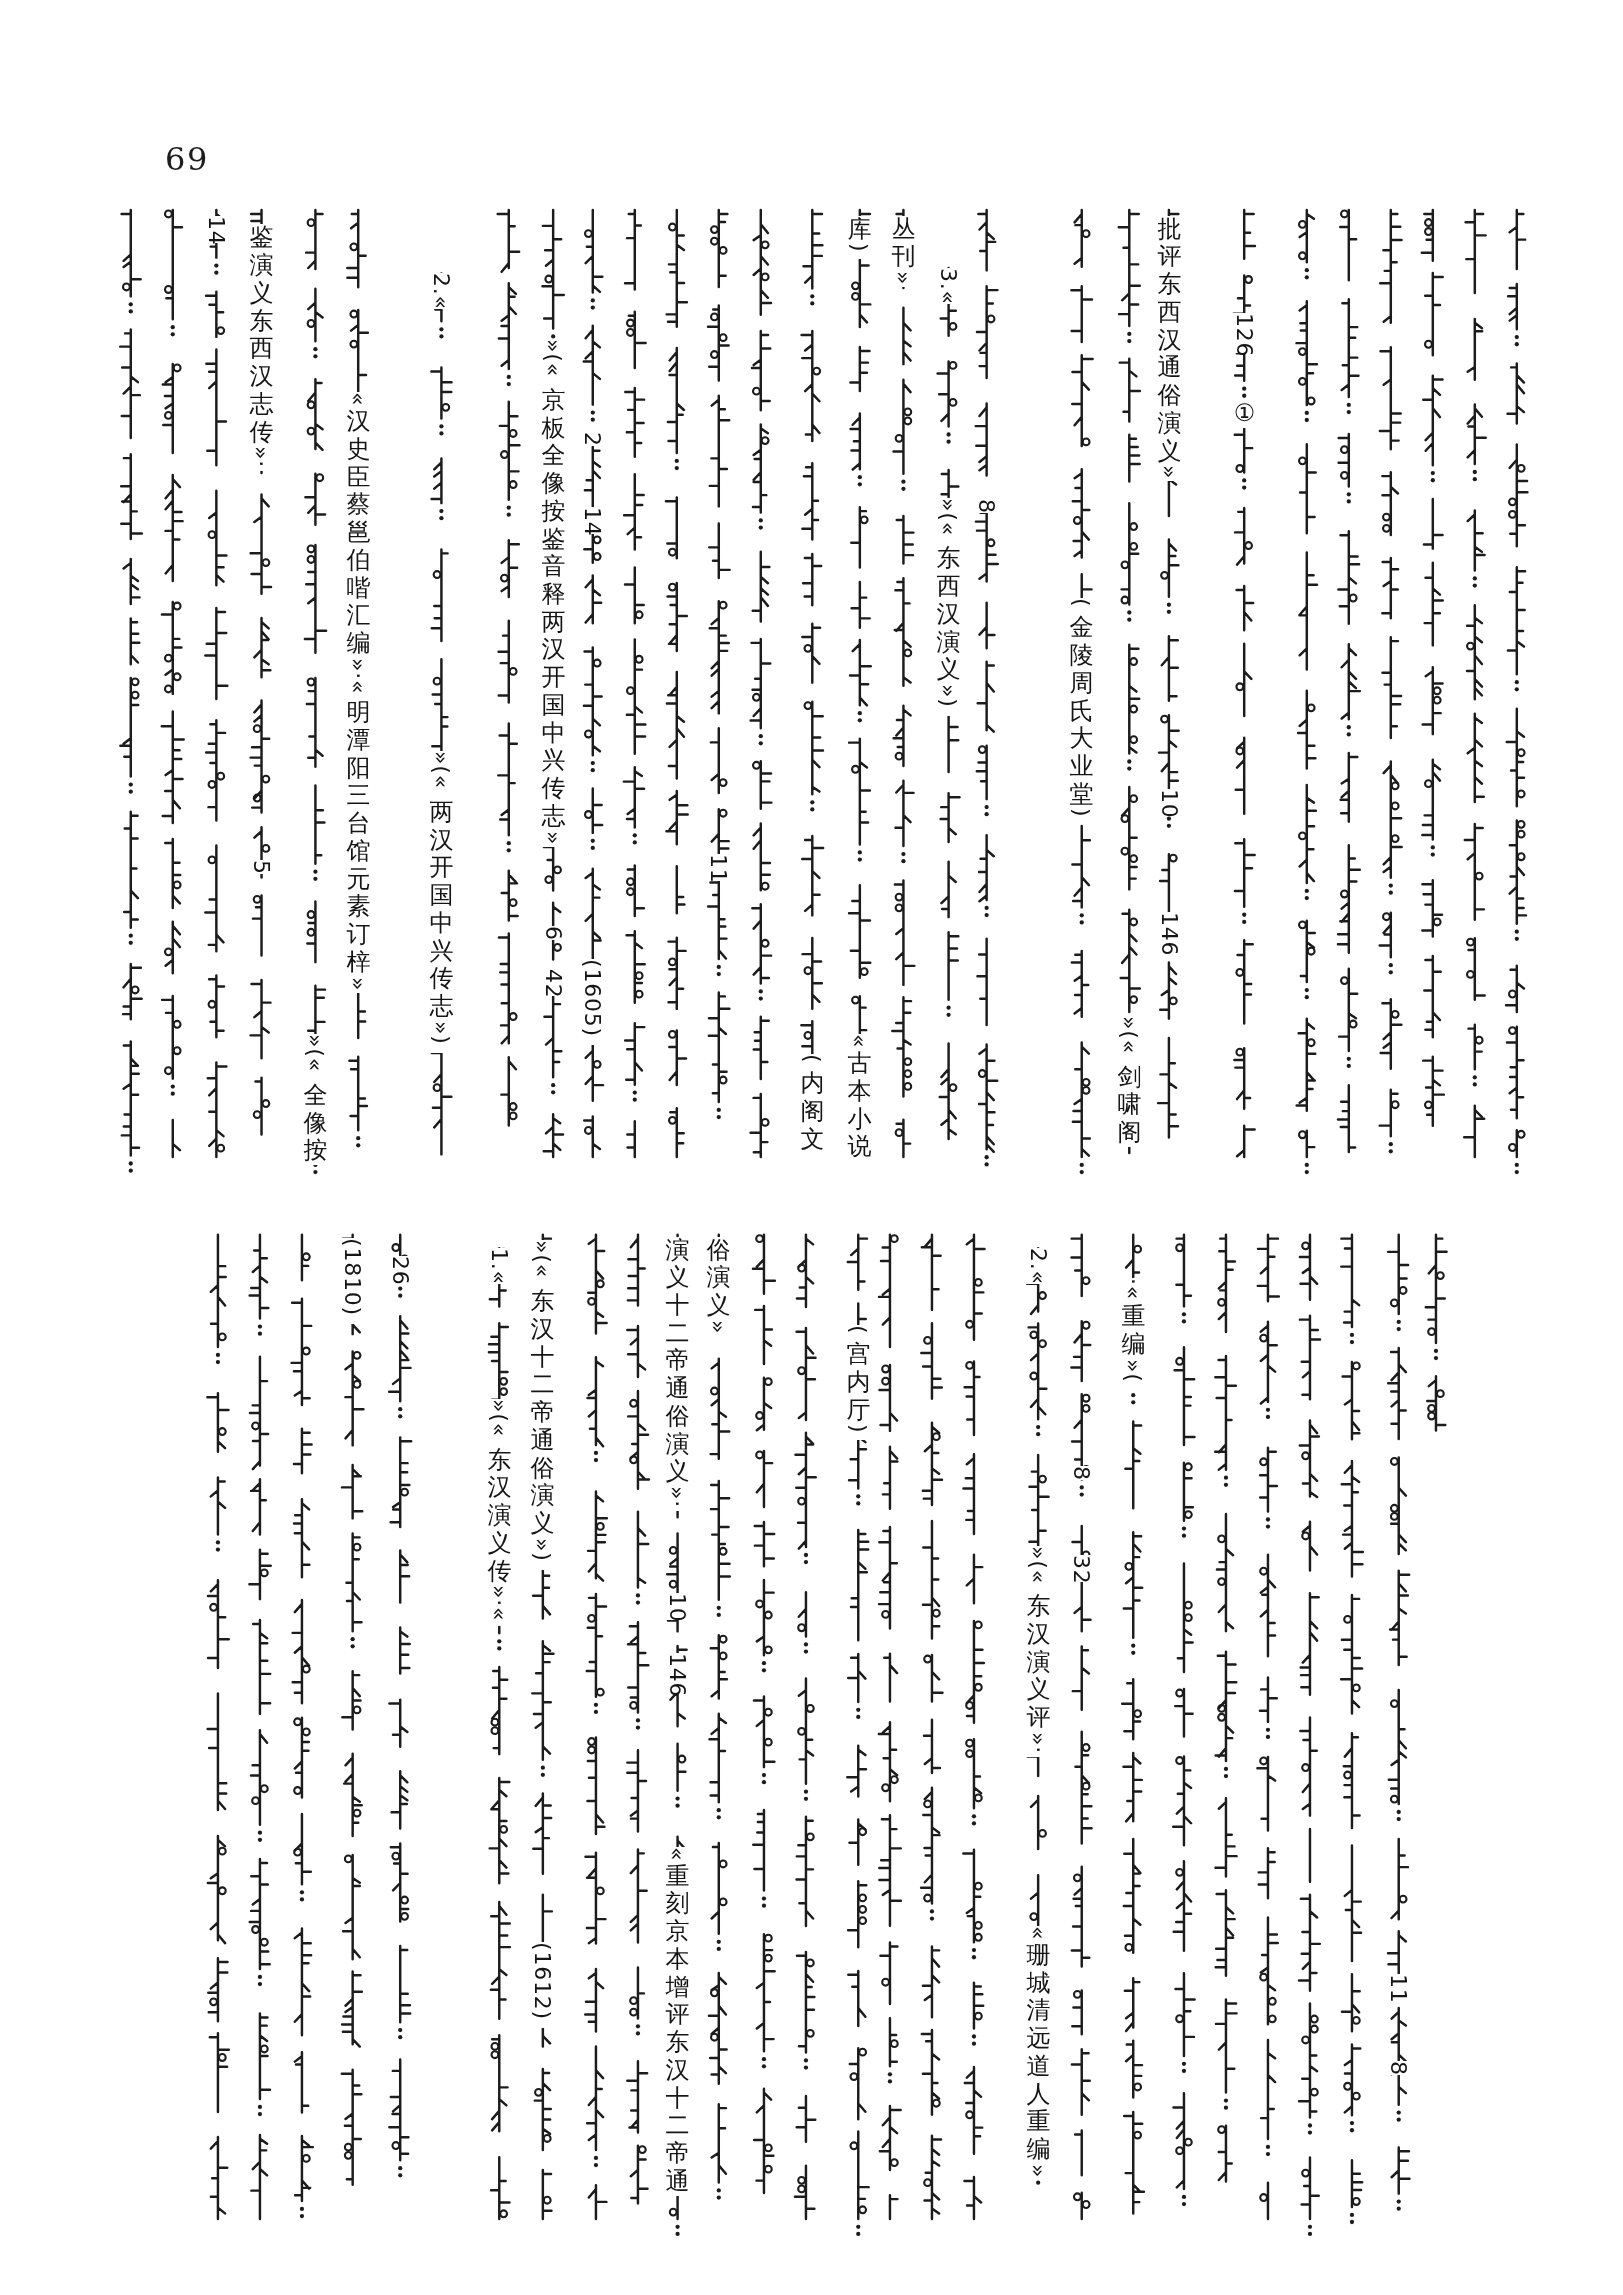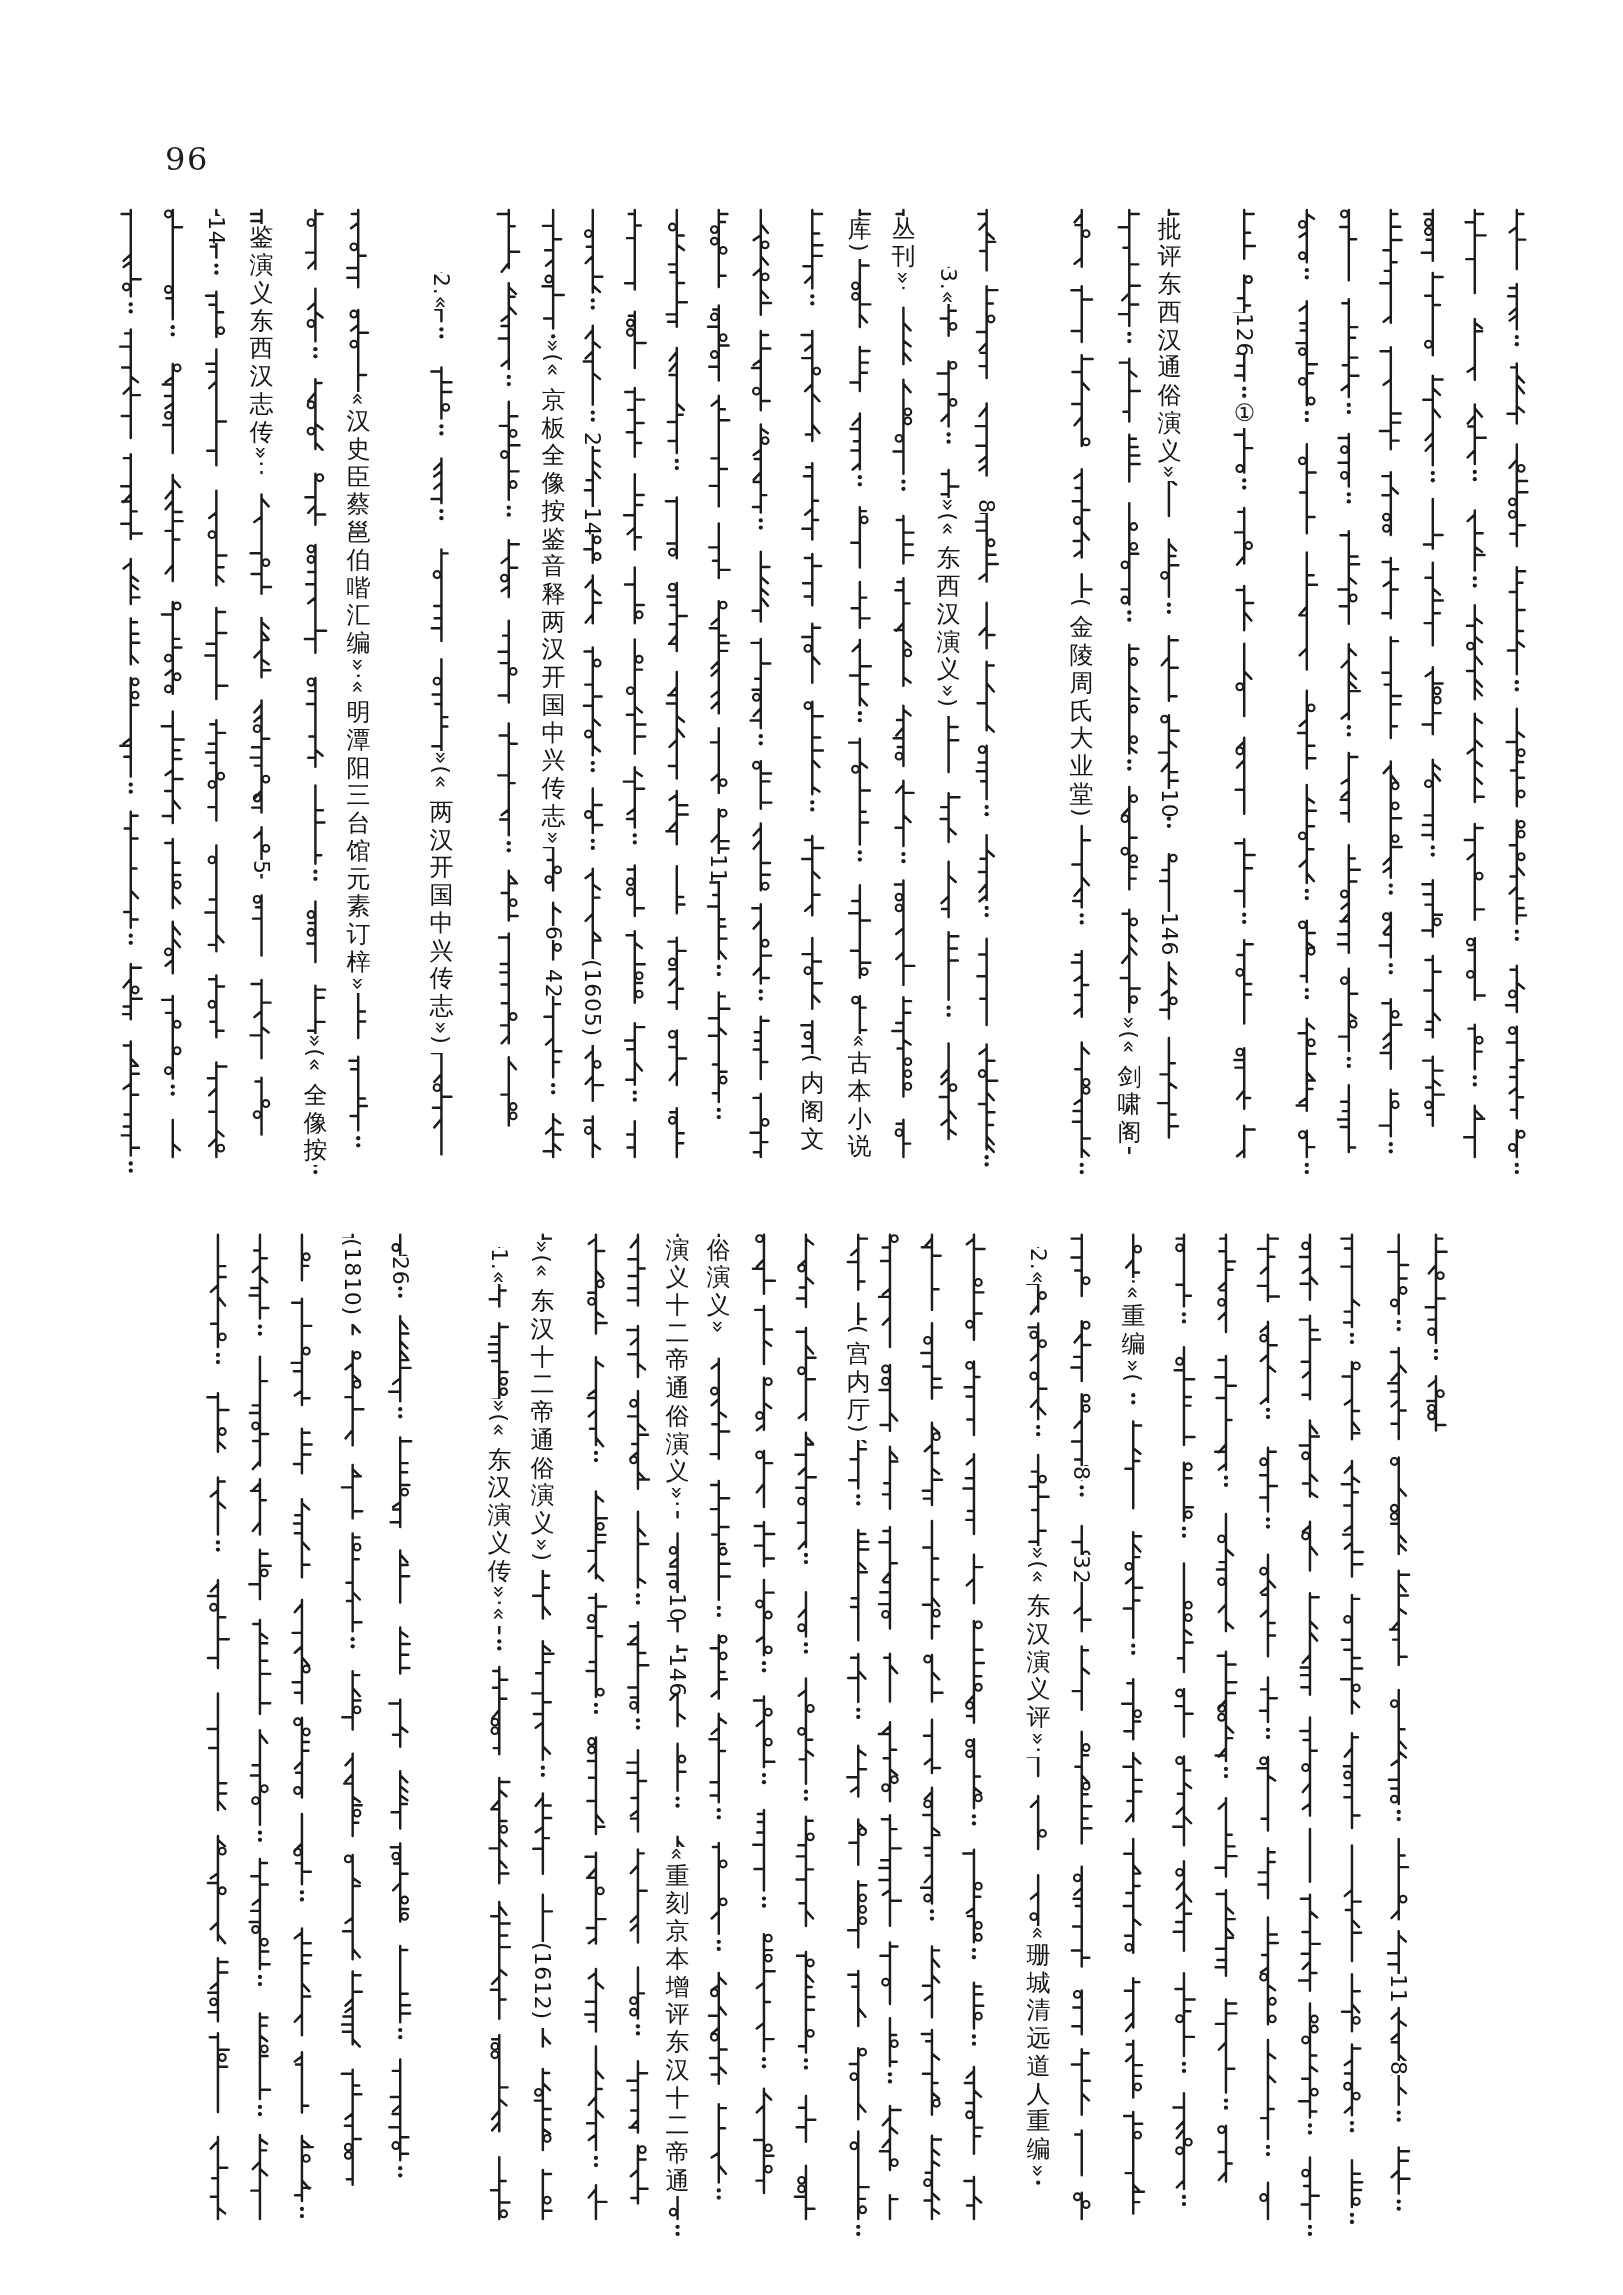--- a/index.html
+++ b/index.html
@@ -13,21 +13,21 @@
   .cjk-char{position:absolute;width:33px;height:28px;background:#fff;color:#151515;
         font-size:24px;line-height:27px;text-align:center;overflow:hidden;}
   .rot-run{position:absolute;width:33px;background:#fff;color:#151515;overflow:visible;}
   .rot-run>span{display:inline-block;white-space:nowrap;font-size:22px;line-height:22px;
         transform:translateX(27px) rotate(90deg);transform-origin:0 0;letter-spacing:0.8px;}
 </style>
 </head>
 <body>
 
 <div class="page">
-  <div class="page-number">96</div>
+  <div class="page-number">69</div>
   <svg class="script-layer" width="1623" height="2295" viewBox="0 0 2048 2896">
       <path d="M165 265.0V374.0M165 270.0h-11.6M165 321.1l-9.0 8.2M165 330.4l-9.0 6.6M165 352.5h12.5M165 415.7V552.7M165 420.7h-7.1M165 437.4h-13.3M165 463.8h-10.9M165 475.2l9.0 7.0M165 488.0l-9.0 8.6M165 498.6h11.5M165 525.0h-11.3M165 573.1V680.2M165 578.1h-8.7M165 613.7h-12.1M165 623.7l-9.0 9.9M165 632.7h-10.8M165 645.3h7.5M165 660.9h-12.0M165 673.2h14.0M165 705.3V762.3M165 710.3l-9.0 7.0M165 726.4l9.0 6.7M165 737.2l9.0 6.4M165 753.8h11.1M165 780.3V838.2M165 785.3h8.0M165 799.8h9.4M165 811.0h10.8M165 826.5l9.0 9.5M165 855.4V980.0M165 889.5h9.4M165 931.7l-9.0 6.8M165 941.1h-13.1M165 954.8h-8.1M165 1024.4V1170.7M165 1029.4h8.6M165 1045.5h-7.6M165 1058.2h8.6M165 1095.9h7.2M165 1123.9l9.0 9.5M165 1150.9h-8.3M165 1160.2h8.8M165 1216.3V1286.2M165 1221.3h12.8M165 1235.0l-9.0 10.9M165 1260.2h13.8M165 1270.2h-9.0M165 1279.7h-9.7M165 1314.3V1458.2M165 1319.3h-8.8M165 1335.6l9.0 9.4M165 1345.0h7.9M165 1355.0h10.1M165 1367.4l-9.0 6.4M165 1381.5h9.3M165 1406.3h-7.8M165 1421.5h-8.8M165 1432.7h-11.3M165 1448.4h10.4" stroke="#1c1c1c" stroke-width="3.1" fill="none" stroke-linecap="round"></path>
       <path d="M218 265.0V402.9M218 286.7h11.7M218 376.3h-8.1M218 459.3V571.7M218 475.8l-9.0 6.5M218 485.1h-12.6M218 499.6h-9.9M218 509.2l-9.0 6.1M218 536.3h-12.0M218 599.5V733.2M218 604.5l9.0 10.2M218 617.9l-9.0 10.9M218 632.0l-9.0 10.7M218 646.2h11.0M218 657.6h12.4M218 669.9h-9.1M218 680.7h8.3M218 713.0l-9.0 10.6M218 759.7V875.6M218 775.3h-13.7M218 806.2h8.2M218 817.0h11.0M218 844.9l-9.0 6.6M218 897.8V1038.6M218 916.4h-13.9M218 933.1h13.8M218 946.6h8.6M218 957.8h10.8M218 971.8l-9.0 6.3M218 983.0h12.3M218 998.2h-9.6M218 1009.3l9.0 10.6M218 1029.6h-12.7M218 1058.8V1145.9M218 1063.8h-9.5M218 1088.6h8.5M218 1104.2h9.4M218 1130.2l9.0 9.8M218 1163.1V1228.0M218 1168.1l9.0 10.9M218 1184.3l9.0 10.8M218 1211.5l-9.0 7.1M218 1256.7V1361.1M218 1261.7h-13.5M218 1278.1h-8.6M218 1413.3V1460.0M218 1443.4l9.0 8.0" stroke="#1c1c1c" stroke-width="3.1" fill="none" stroke-linecap="round"></path>
       <path d="M273 265.0V325.1M273 270.0l9.0 7.3M273 296.1l9.0 7.9M273 311.2h-7.2M273 368.1V425.1M273 373.1h-13.0M273 384.6h-8.7M273 394.1h8.6M273 441.1V587.1M273 459.0h-12.6M273 469.2h-9.1M273 481.4l-9.0 8.4M273 531.8h12.1M273 568.8h-11.4M273 619.3V738.4M273 646.6l-9.0 7.1M273 701.0h12.7M273 715.9h9.1M273 725.4l9.0 8.6M273 767.3V882.0M273 772.3h11.0M273 798.8h12.5M273 812.4h-12.2M273 827.2h-13.9M273 865.3h13.9M273 908.8V1035.4M273 913.8h-7.6M273 924.8h11.0M273 938.4h-9.6M273 949.6h-12.9M273 962.7h-7.5M273 1018.5h-10.0M273 1066.8V1200.5M273 1135.0h-8.5M273 1151.5h-13.9M273 1179.4l9.0 9.8M273 1192.3h-9.6M273 1230.8V1308.8M273 1235.8h-9.2M273 1244.9h9.7M273 1289.2h-7.4M273 1300.7h9.1M273 1340.7V1460.0M273 1345.7h12.7M273 1360.5h-10.8M273 1373.1l-9.0 9.0M273 1402.8h-8.9M273 1426.0l9.0 7.6M273 1436.8l-9.0 9.2" stroke="#1c1c1c" stroke-width="3.1" fill="none" stroke-linecap="round"></path>
       <path d="M330 265.0V384.0M330 270.0h-13.2M330 279.0h-12.8M330 332.4h-13.8M330 345.9h11.5M330 370.9l-9.0 10.2M330 438.9V519.7M330 460.3h-9.9M330 470.9h9.1M330 483.5h9.9M330 506.7l9.0 7.5M330 537.0V597.0M330 556.6h-10.0M330 569.8h9.8M330 623.9V749.3M330 628.9l9.0 10.1M330 652.2l-9.0 6.4M330 698.2h-13.8M330 724.2h-12.6M330 740.8h12.0M330 779.9V854.7M330 784.9l9.0 8.0M330 796.7l9.0 9.9M330 807.7h8.4M330 820.0l-9.0 9.5M330 832.0l9.0 6.3M330 845.8h11.2M330 883.9V1025.2M330 888.9l-9.0 10.1M330 902.6l-9.0 7.9M330 932.1h9.7M330 942.9h-12.0M330 956.0h-13.8M330 966.1h-8.5M330 997.5l-9.0 10.2M330 1019.1h-11.8M330 1043.9V1107.3M330 1048.9l-9.0 8.1M330 1095.1h-12.5M330 1129.9V1205.6M330 1144.8h-7.0M330 1159.2h-10.8M330 1236.6V1335.3M330 1241.6h-12.6M330 1265.2h11.3M330 1276.1l-9.0 7.4M330 1296.0l9.0 6.8M330 1306.5h-13.9M330 1359.8V1431.7M330 1364.8h-7.6" stroke="#1c1c1c" stroke-width="3.1" fill="none" stroke-linecap="round"></path>
       <path d="M398 265.0V339.5M398 270.0h9.0M398 318.8h-11.7M398 328.9l-9.0 9.3M398 364.3V430.6M398 381.9l-9.0 8.2M398 393.7l9.0 7.0M398 478.4V566.6M398 483.4h7.7M398 495.3l-9.0 10.8M398 534.9l9.0 6.8M398 558.5l9.0 9.1M398 597.8V662.3M398 627.4h-12.6M398 637.6l-9.0 9.5M398 649.2h12.2M398 687.7V823.8M398 721.7h-9.0M398 737.2h-11.6M398 753.9l-9.0 7.4M398 795.9h13.5M398 806.3h-13.3M398 855.6V967.5M398 872.1h-8.5M398 888.3h-10.8M398 929.4h-7.6M398 946.0l9.0 7.6M398 956.3h-9.0M398 991.1V1089.9M398 1022.5h9.5M398 1037.8h11.4M398 1079.3h7.4M398 1137.5V1214.1M398 1164.6h-8.5M398 1190.5h-10.2M398 1243.8V1352.6M398 1248.8h12.1M398 1259.0h10.6M398 1289.5h11.4M398 1300.8h-9.1M398 1316.8l-9.0 10.9M398 1383.2V1460.0M398 1388.2h-13.2M398 1403.4l9.0 8.6M398 1428.4h-8.6M398 1440.0h7.5M398 1453.3h-13.6" stroke="#1c1c1c" stroke-width="3.1" fill="none" stroke-linecap="round"></path>
       <path d="M452 265.0V362.5M452 270.0h-8.1M452 281.2l-9.0 6.9M452 322.7h9.4M452 338.2h-13.7M452 350.5h-13.6M452 391.3V517.4M452 410.2l-9.0 7.0M452 419.8h12.2M452 473.1h9.9M452 567.0V715.6M452 572.0l9.0 8.3M452 584.9h-9.3M452 596.9h-9.2M452 637.5l9.0 9.2M452 669.8h12.1M452 696.4h-11.5M452 709.1l-9.0 6.7M452 741.9V822.9M452 759.6h-11.9M452 786.4h12.2M452 796.5h11.7M452 809.9l9.0 9.2M452 846.0V991.0M452 851.0h9.6M452 862.8l9.0 8.5M452 881.9l-9.0 10.8M452 893.8h-14.0M452 905.0h-12.6M452 927.5l9.0 8.7M452 949.4h9.7M452 960.0h-11.9M452 976.4h-10.1M452 985.8h-13.6M452 1007.9V1087.0M452 1024.4h-12.8M452 1038.5h-11.1M452 1052.9l-9.0 7.1M452 1062.2h-13.2M452 1076.9h10.5M452 1116.5V1193.6M452 1121.5h-9.7M452 1132.7h11.1M452 1146.4h-12.1M452 1161.3h-12.2M452 1173.5h13.2M452 1248.4V1309.9M452 1276.4h8.5M452 1288.9h8.8M452 1333.5V1426.2M452 1338.5h-11.1M452 1349.3h-9.0M452 1386.1h8.5M452 1395.7h11.0M452 1408.2h-9.7" stroke="#1c1c1c" stroke-width="3.1" fill="none" stroke-linecap="round"></path>
       <path d="M557 345.0V405.5M557 365.0h-13.1M557 375.6l9.0 9.6M557 390.5h-7.7M557 463.8V528.0M557 468.8h-12.7M557 482.4h12.8M557 494.6h12.5M557 578.6V634.9M557 583.6l-9.0 8.6M557 594.5l-9.0 6.8M557 609.0l-9.0 7.6M557 629.6h-12.4M557 693.3V808.8M557 698.3h7.8M557 764.8h-9.0M557 780.2h-8.5M557 792.8h-12.2M557 831.8V970.0M557 876.3h-11.0M557 888.3h-7.8M557 904.9h7.6M557 916.8h7.5M557 941.7h-11.5M557 952.5l-9.0 9.8M557 992.7V1049.8M557 1009.0h-8.3M557 1036.7h-10.7M557 1081.5V1189.9M557 1099.6l9.0 9.0M557 1115.2h12.0M557 1156.9h-7.3M557 1170.3h-13.9M557 1221.9V1281.2M557 1239.6l9.0 7.2M557 1254.2h8.5M557 1266.3h-9.6M557 1306.8V1456.7M557 1311.8h13.0M557 1328.7h-12.1M557 1355.5l-9.0 9.8M557 1383.9h12.6M557 1397.8h-10.7M557 1412.1l-9.0 10.5" stroke="#1c1c1c" stroke-width="3.1" fill="none" stroke-linecap="round"></path>
       <path d="M642 265.0V338.2M642 270.0h-14.0M642 285.6h7.4M642 317.7h13.1M642 332.0l-9.0 11.0M642 357.3V465.6M642 362.3l9.0 8.6M642 374.4h7.3M642 386.7l9.0 9.5M642 397.8l-9.0 7.0M642 411.4h-9.2M642 427.2h-12.5M642 454.1l-9.0 7.4M642 507.0V630.5M642 525.3h10.9M642 537.4h-11.3M642 561.9h13.5M642 594.8h12.3M642 681.8V753.4M642 686.8h12.7M642 703.0l-9.0 7.3M642 716.4h10.6M642 739.8l-9.0 6.1M642 783.2V886.6M642 802.1h-7.2M642 822.4h-12.9M642 836.8h-10.1M642 877.6h-12.7M642 912.9V1054.0M642 928.0h-11.5M642 938.4h10.1M642 978.4h-13.3M642 988.2h7.4M642 1021.6l-9.0 6.9M642 1034.1h-10.8M642 1098.6V1161.7M642 1103.6l9.0 9.6M642 1114.7h10.5M642 1126.8h-8.9M642 1155.8h11.2M642 1177.9V1316.5M642 1182.9h-12.4M642 1216.5h-10.1M642 1227.0h-10.8M642 1242.3h-9.2M642 1265.9h-8.9M642 1293.9h-9.8M642 1307.0l-9.0 9.5M642 1334.0V1420.3M642 1339.0l9.0 10.3M642 1381.3h-9.3" stroke="#1c1c1c" stroke-width="3.1" fill="none" stroke-linecap="round"></path>
       <path d="M698 265.0V414.6M698 285.0h-13.0M698 301.9h10.1M698 315.9h-10.1M698 327.7l-9.0 7.6M698 361.3h-13.5M698 372.2h13.4M698 402.0h-11.4M698 456.6V581.4M698 461.6h-8.9M698 485.3h9.8M698 494.7h10.5M698 523.4h8.5M698 535.9h-12.7M698 552.4h11.0M698 562.8h-8.0M698 628.9V757.0M698 633.9h8.1M698 647.4h7.1M698 686.9l9.0 9.1M698 712.4h12.6M698 727.8h8.8M698 741.1h7.2M698 750.9h-8.0M698 786.0V841.4M698 802.8l9.0 9.7M698 812.3l9.0 8.5M698 860.2V976.4M698 865.2h-10.0M698 881.7h9.5M698 920.6l9.0 10.6M698 932.0h-12.7M698 944.1l-9.0 8.9M698 956.6l9.0 8.1M698 1002.9V1123.7M698 1020.4h-12.5M698 1044.1h9.4M698 1057.2h7.4M698 1068.9h-11.7M698 1085.2h-7.0M698 1139.2V1210.8M698 1144.2l9.0 6.6M698 1179.9h7.8M698 1236.7V1359.3M698 1267.1h8.7M698 1283.0h-11.0M698 1309.9l-9.0 8.2M698 1326.6h10.3M698 1340.2h7.6M698 1406.1V1460.0M698 1411.1l9.0 6.2M698 1422.1l-9.0 8.1M698 1431.7h12.5M698 1443.0l9.0 8.1M698 1452.8h-11.9" stroke="#1c1c1c" stroke-width="3.1" fill="none" stroke-linecap="round"></path>

